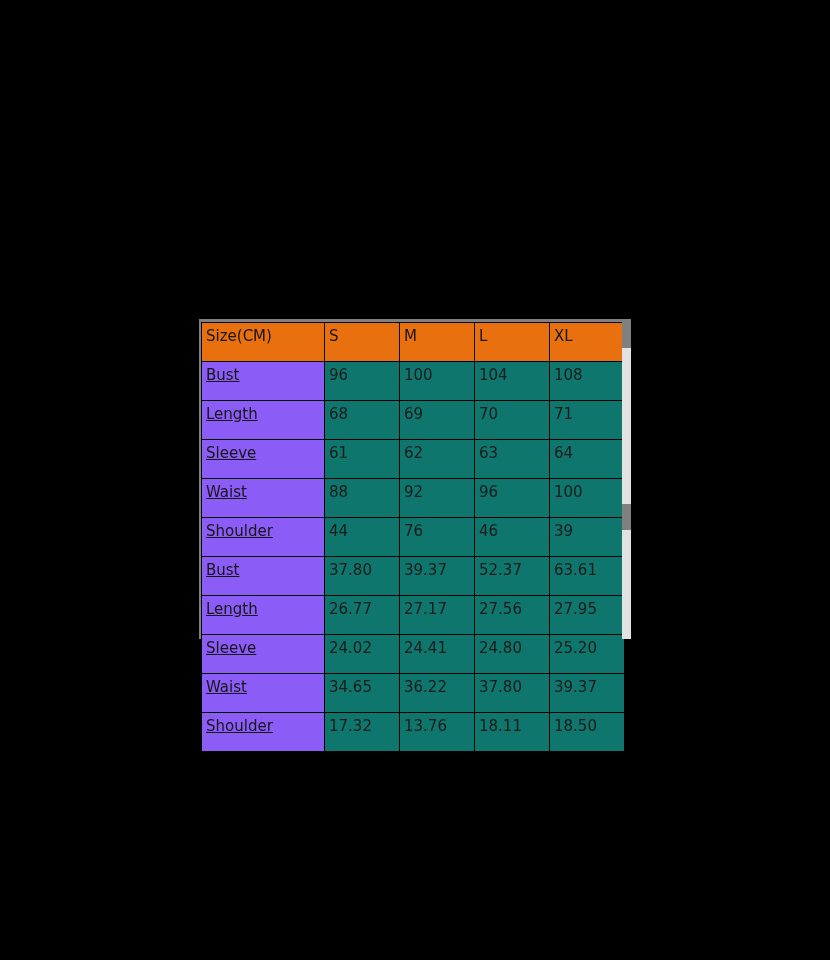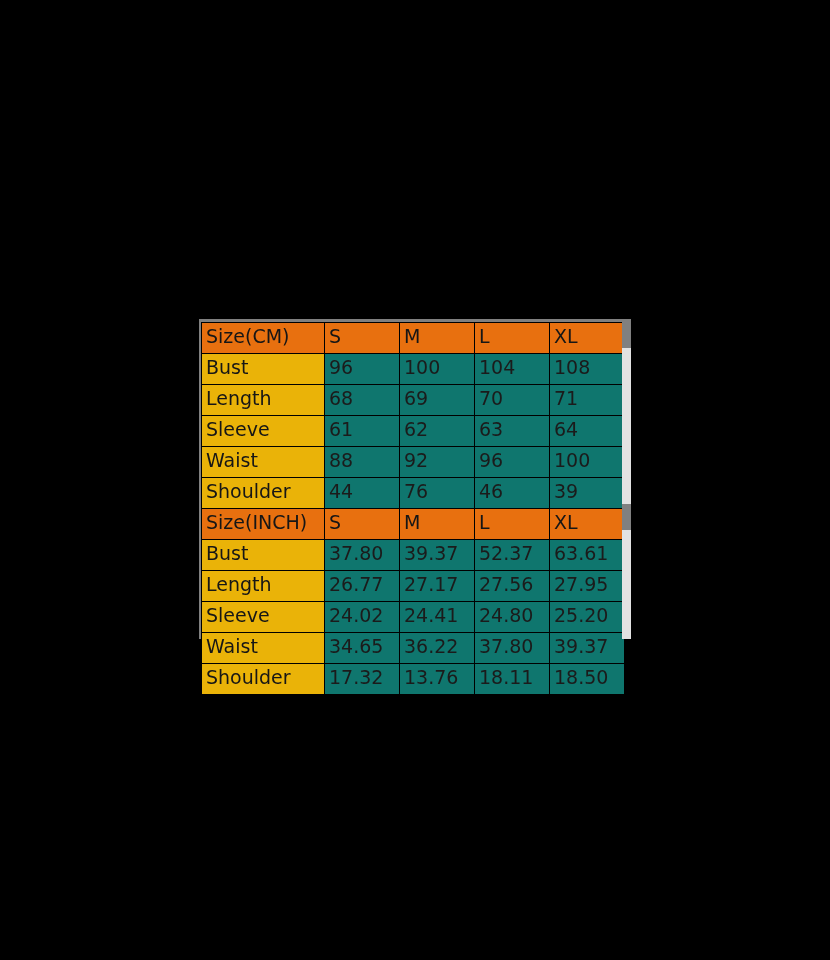--- a/index.html
+++ b/index.html
@@ -33,42 +33,43 @@
     border-collapse: collapse;
     table-layout: fixed;
     width: 421px;
     background: #ffffff;
   }
 
   table.size-table td {
     border: 1px solid #000000;
     height: 26px;
     box-sizing: border-box;
-    padding: 0 0 4px 4px;
-    font-size: 19px;
+    padding: 0 0 12px 4px;
+    font-size: 15px;
     line-height: 26px;
     color: #1b1b1b;
     vertical-align: middle;
     white-space: nowrap;
     overflow: hidden;
     margin-top: 12px;
   }
 
   
   col.c-label { width: 123px; }
   col.c-size  { width: 75px; }
 
   tr.header-row td {
     background: #E8700F;
     color: #161616;
   }
 
   tr.data-row td.label-cell {
-    background: #eab308;
+    background: #8b5cf6;
     color: #161616;
+    text-decoration: underline;
   }
 
   tr.data-row td.value-cell {
     background: #0f766e;
     color: #1b1b1b;
   }
 
   
   .edge-stub {
     position: absolute;
@@ -144,27 +145,20 @@
       </tr>
 
       <tr class="data-row">
         <td class="label-cell">Shoulder</td>
         <td class="value-cell">44</td>
         <td class="value-cell">76</td>
         <td class="value-cell">46</td>
         <td class="value-cell">39</td>
       </tr>
 
-      <tr class="header-row">
-        <td>Size(INCH)</td>
-        <td>S</td>
-        <td>M</td>
-        <td>L</td>
-        <td>XL</td>
-      </tr>
 
       <tr class="data-row">
         <td class="label-cell">Bust</td>
         <td class="value-cell">37.80</td>
         <td class="value-cell">39.37</td>
         <td class="value-cell">52.37</td>
         <td class="value-cell">63.61</td>
       </tr>
 
       <tr class="data-row">

